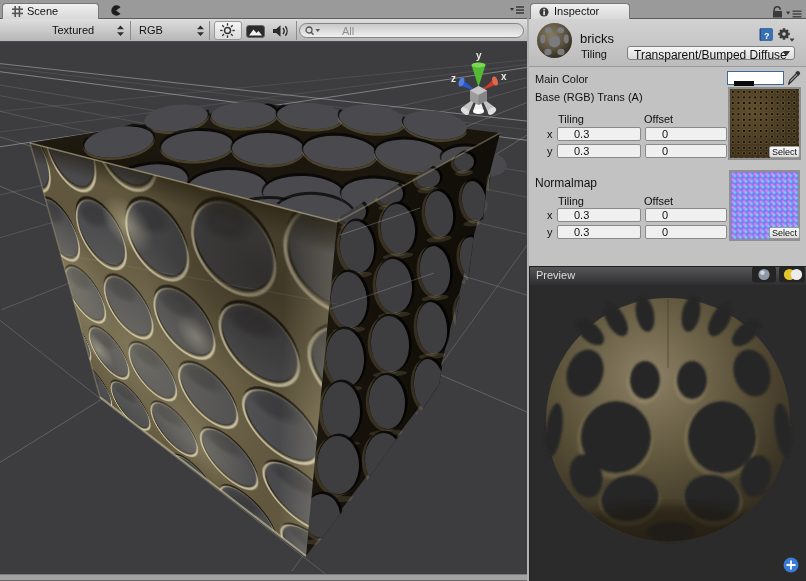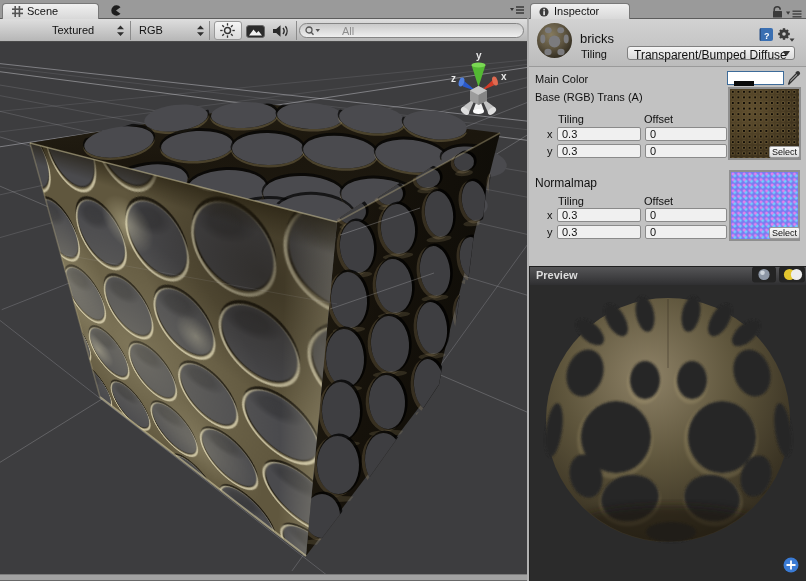--- a/index.html
+++ b/index.html
@@ -13,21 +13,21 @@
 #viewport{left:0;top:42px;width:527px;height:532px;background:#3d3d3f;overflow:hidden;}
 #bstrip{left:0;top:574px;width:527px;height:7px;background:#a2a2a2;border-top:1px solid #7c7c7c;border-bottom:1px solid #686868;}
 .face{position:absolute;left:0;top:0;width:400px;height:400px;transform-origin:0 0;overflow:hidden;}
 .pat{position:absolute;left:0;top:0;width:2100px;height:2100px;transform-origin:0 0;}
 .ovl{position:absolute;left:0;top:0;width:400px;height:400px;}
 
 #insp{left:529px;top:0;width:277px;height:581px;background:#c2c2c2;}
 #itabbar{left:529px;top:0;width:277px;height:19px;background:#9a9a9a;border-bottom:1px solid #5c5c5c;}
 #ihdr{left:529px;top:19px;width:277px;height:48px;background:linear-gradient(#d2d2d2,#bcbcbc);border-bottom:1px solid #9a9a9a;}
 .ilabel{position:absolute;font-size:11px;color:#111;}
-.field{position:absolute;background:#f0f0f0;border:1px solid #8a8a8a;border-radius:2px;font-size:11px;color:#111;padding-left:4px;line-height:12px;}
+.field{position:absolute;background:#f0f0f0;border:1px solid #8a8a8a;border-radius:2px;font-size:11px;color:#111;padding-left:16px;line-height:12px;}
 #phdr{left:529px;top:266px;width:277px;height:19px;border-left:1px solid #222;background:linear-gradient(#555557,#2f2f31);border-top:1px solid #1f1f1f;}
 #parea{left:529px;top:285px;width:277px;height:296px;background:#2b2b2b;border-left:1px solid #222;}
 .selbtn{position:absolute;background:linear-gradient(#fafafa,#dcdcdc);border:1px solid #9a9a9a;border-radius:2px;font-size:9px;color:#111;text-align:center;line-height:10px;}
 </style></head><body>
 <div id="page">
 
 <div class="abs" id="tabbar"></div>
 <div class="tab" style="left:2px;width:97px;">
  <svg width="11" height="11" style="position:absolute;left:9px;top:2px" viewBox="0 0 11 11">
         <g stroke="#555" stroke-width="1.6">
@@ -465,21 +465,21 @@
 <div class="ilabel" style="left:558px;top:195px;">Tiling</div>
 <div class="ilabel" style="left:644px;top:195px;">Offset</div>
 <div class="ilabel" style="left:547px;top:209px;">x</div>
 <div class="field" style="left:557px;top:208px;width:84px;height:14px;">0.3</div>
 <div class="field" style="left:645px;top:208px;width:82px;height:14px;">0</div>
 <div class="ilabel" style="left:547px;top:226px;">y</div>
 <div class="field" style="left:557px;top:225px;width:84px;height:14px;">0.3</div>
 <div class="field" style="left:645px;top:225px;width:82px;height:14px;">0</div>
 
 <div class="abs" id="phdr"></div>
-<div class="ilabel" style="left:536px;top:269px;color:#dcdcdc;font-weight:bold;">Preview</div>
+<div class="ilabel" style="left:536px;top:269px;color:#dcdcdc;font-weight:normal;">Preview</div>
 <svg class="abs" style="left:752px;top:265px" width="54" height="19" viewBox="0 0 54 19">
  <rect x="0" y="1.5" width="24" height="16" rx="3" fill="#242424"></rect>
  <rect x="27" y="1.5" width="26" height="16" rx="3" fill="#242424"></rect>
  <circle cx="12" cy="9.5" r="5.6" fill="#8d97a6"></circle>
       <circle cx="10.5" cy="7.8" r="2.3" fill="#cdd4dc"></circle>
  <circle cx="37.5" cy="9.5" r="5.6" fill="#e3c62e"></circle>
       <circle cx="44.5" cy="9.5" r="5.6" fill="#ededed"></circle>
 </svg>
 <div class="abs" id="parea"></div>
 <svg class="abs" style="left:528px;top:285px" width="278" height="296" viewBox="0 0 278 296">

